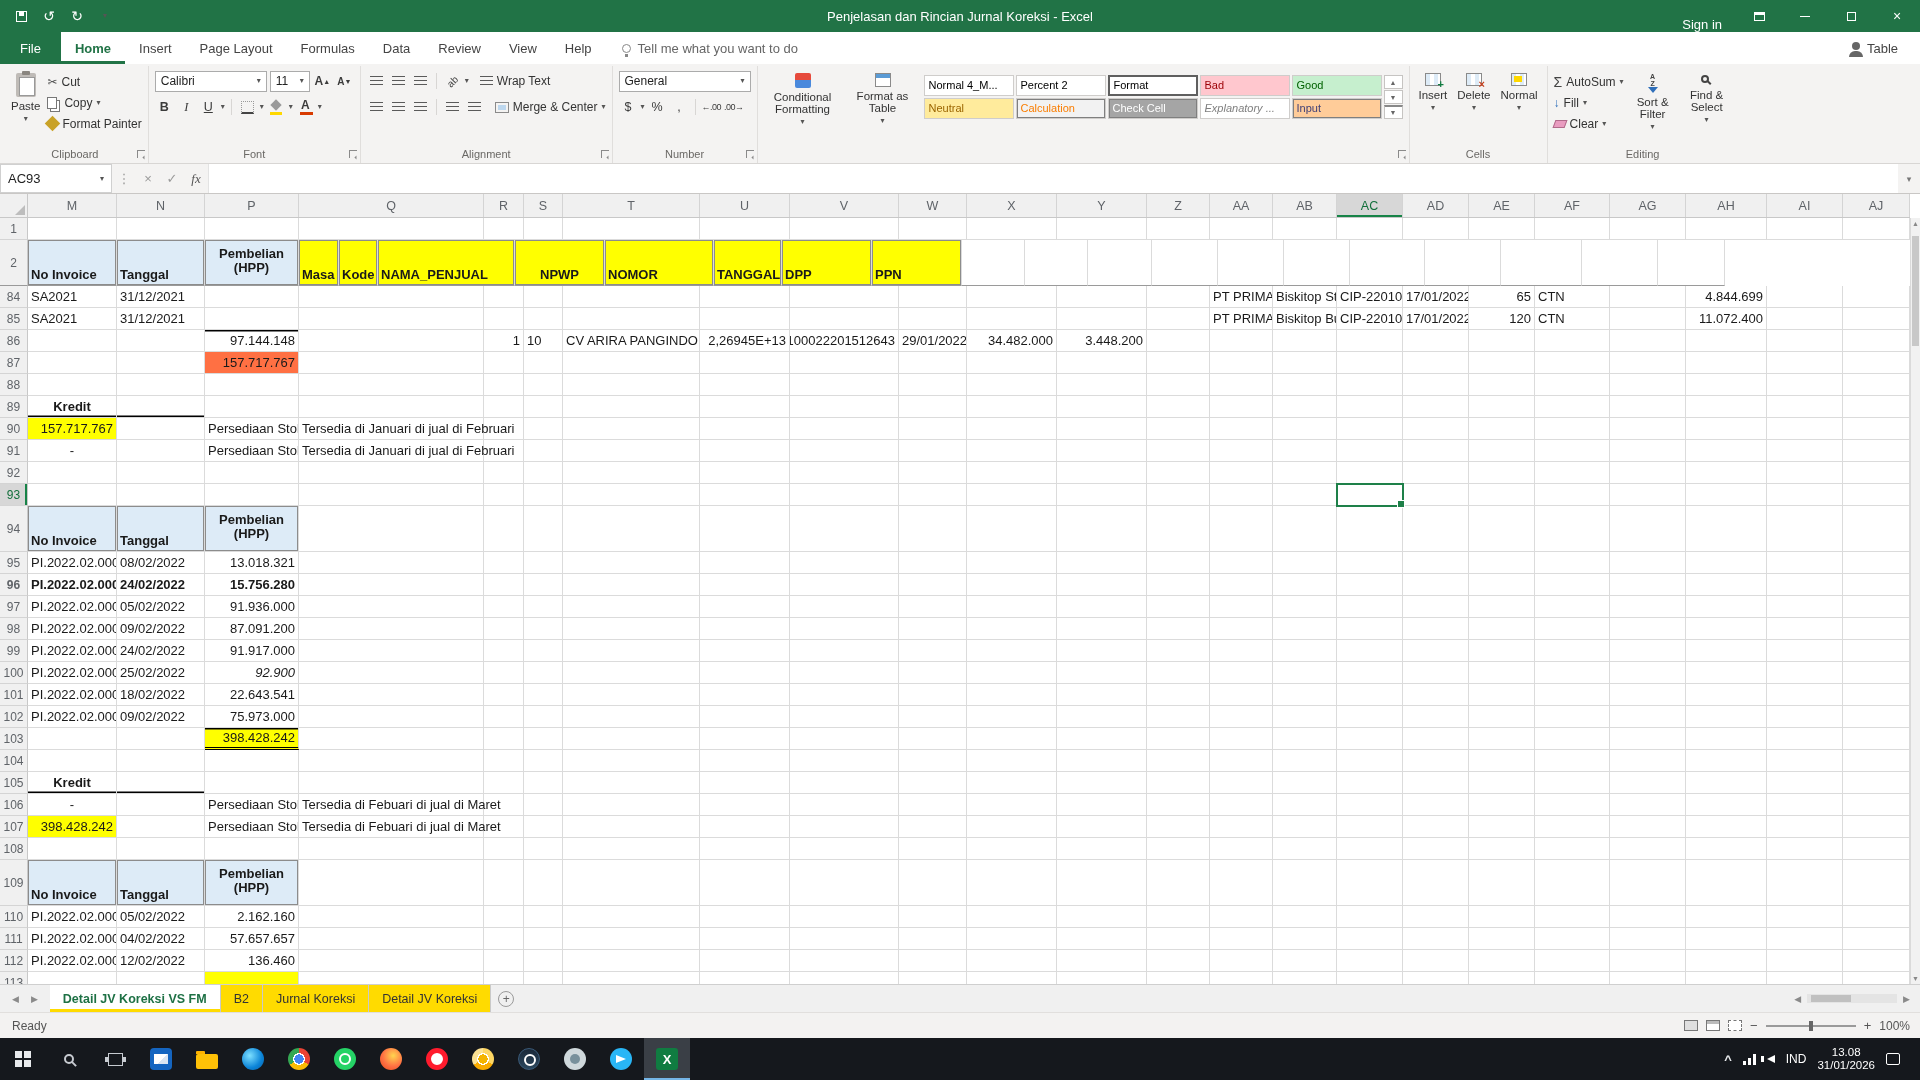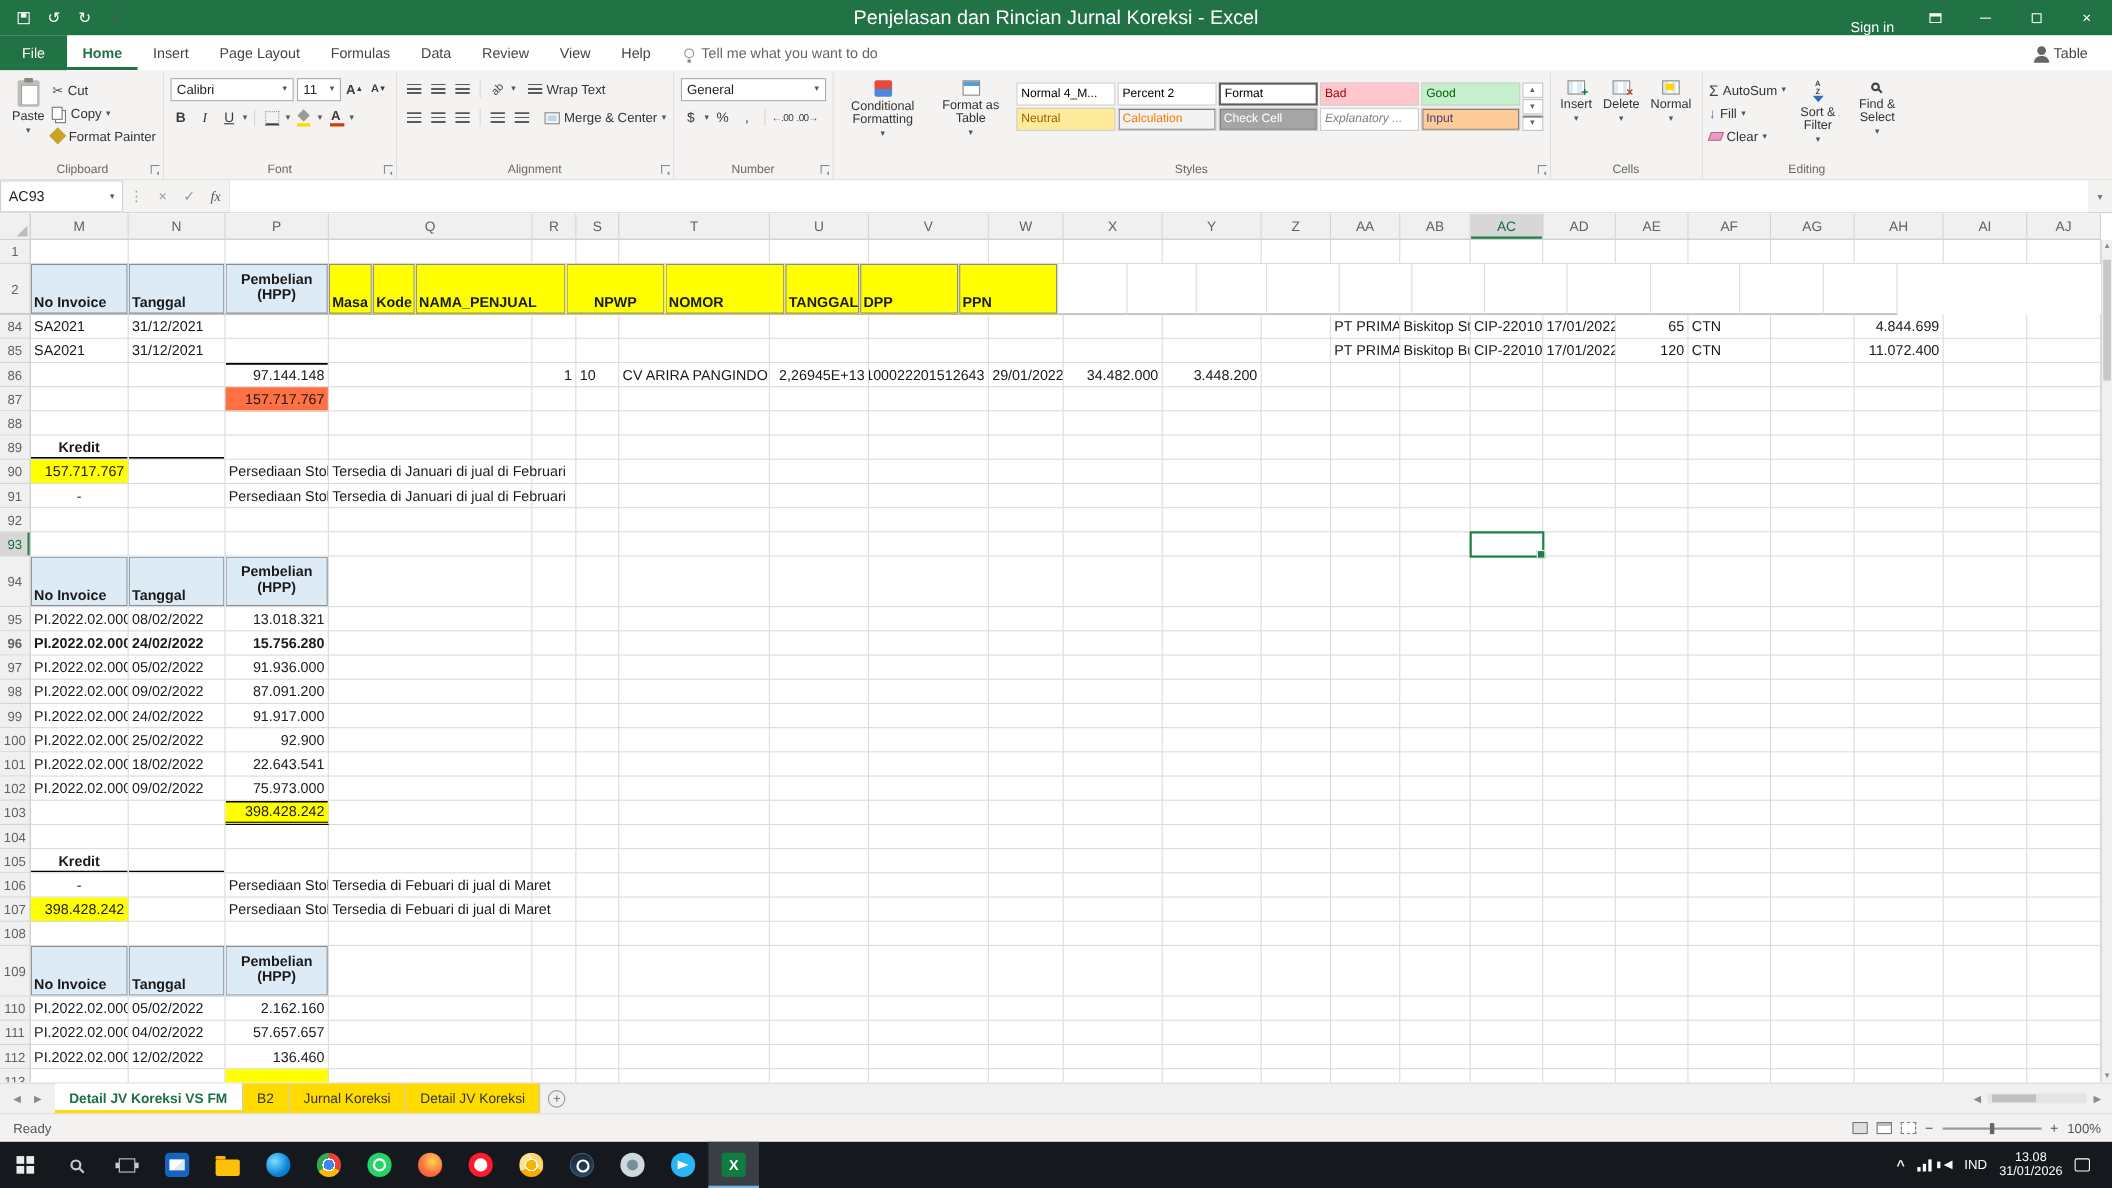--- a/index.html
+++ b/index.html
@@ -6,21 +6,21 @@
 html,body { width:1920px; height:1080px; overflow:hidden; }
 body { font-family:"Liberation Sans",sans-serif; background:#fff; font-size:13px; color:#222; }
 #app { width:1920px; height:1080px; display:flex; flex-direction:column; }
 
 
 #titlebar { height:32px; background:#217346; color:#fff; display:flex; align-items:center; position:relative; flex:none; }
 .qat { display:flex; align-items:center; gap:2px; padding-left:8px; }
 .qat-btn { width:26px; height:26px; display:flex; align-items:center; justify-content:center; font-size:14px; color:#fff; }
 .floppy { width:11px; height:11px; border:1.5px solid #fff; position:relative; }
 .floppy::after { content:""; position:absolute; top:0; left:2px; width:5px; height:4px; background:#fff; }
-.title-text { position:absolute; left:50%; transform:translateX(-50%); font-size:18px; white-space:nowrap; }
+.title-text { position:absolute; left:50%; transform:translateX(-50%); font-size:13px; white-space:nowrap; }
 .tb-right { margin-left:auto; display:flex; align-items:flex-end; height:100%; }
 .signin { padding:0 14px; font-size:13px; }
 .winbtn { width:46px; height:100%; display:flex; align-items:center; justify-content:center; font-size:14px; }
 .ico-min { width:10px; height:0; border-bottom:1.5px solid #fff; }
 .ico-rest { width:9px; height:9px; border:1.5px solid #fff; }
 .ico-ribopt { width:11px; height:9px; border:1.5px solid #fff; border-top-width:3px; }
 
 
 #ribbon-tabs { height:32px; background:#fff; display:flex; align-items:stretch; flex:none; font-size:13px; }
 .file-tab { background:#217346; color:#fff; padding:0 20px; display:flex; align-items:center; }
@@ -442,21 +442,20 @@
             <div class="chip chip-border" style="background: rgb(165, 165, 165); color: rgb(255, 255, 255);">Check Cell</div>
             <div class="chip" style="background: rgb(255, 255, 255); color: rgb(127, 127, 127); font-style: italic;">Explanatory ...</div>
             <div class="chip chip-border" style="background: rgb(255, 204, 153); color: rgb(63, 63, 118);">Input</div>
           </div>
         <div class="galarr">
           <div class="tb">▲</div>
           <div class="tb">▼</div>
           <div class="tb" style="border-top:2px solid #888;">▼</div>
         </div>
       </div>
-      <div class="rg-label"><span>Styles</span></div>
       <span class="dlg"></span>
     </div>
 
     <div class="rgroup">
       <div class="rg-body">
         <div class="bigbtn">
           <span class="cellico ins"></span>
           <span class="lbl">Insert</span>
           <span class="caret">▾</span>
         </div>
@@ -1151,21 +1150,21 @@
           <div class="cell" style="width: 67px;"></div>
         </div>
         <div class="grow" style="height: 22px;">
           <div class="rowh">100</div>
           <div class="cell" style="width: 89px;">
             <span class="cv">PI.2022.02.00046</span>
           </div>
           <div class="cell" style="width: 88px;">
             <span class="cv">25/02/2022</span>
           </div>
-          <div class="cell r" style="width: 94px;">
+          <div class="cell r" style="width: 94px; font-style: italic;">
             <span class="cv">92.900</span>
           </div>
           <div class="cell" style="width: 185px;"></div>
           <div class="cell" style="width: 40px;"></div>
           <div class="cell" style="width: 39px;"></div>
           <div class="cell" style="width: 137px;"></div>
           <div class="cell" style="width: 90px;"></div>
           <div class="cell" style="width: 109px;"></div>
           <div class="cell" style="width: 68px;"></div>
           <div class="cell" style="width: 90px;"></div>

